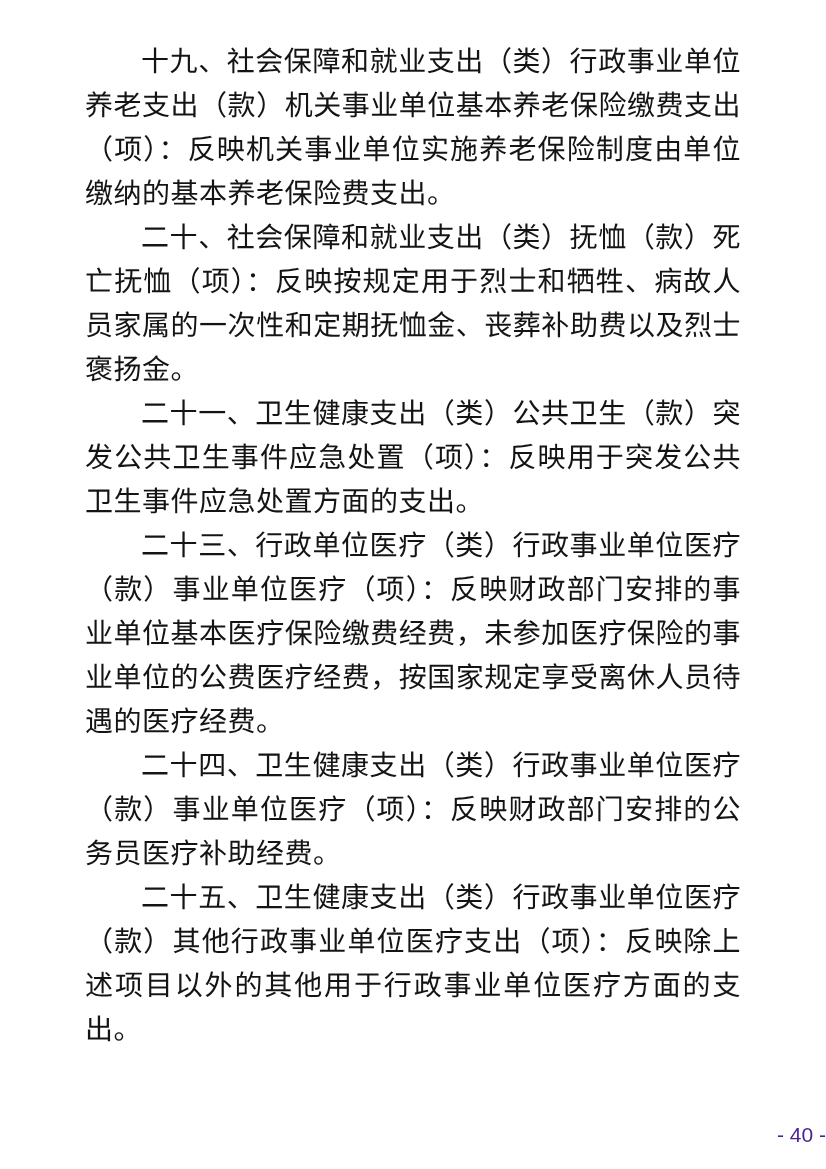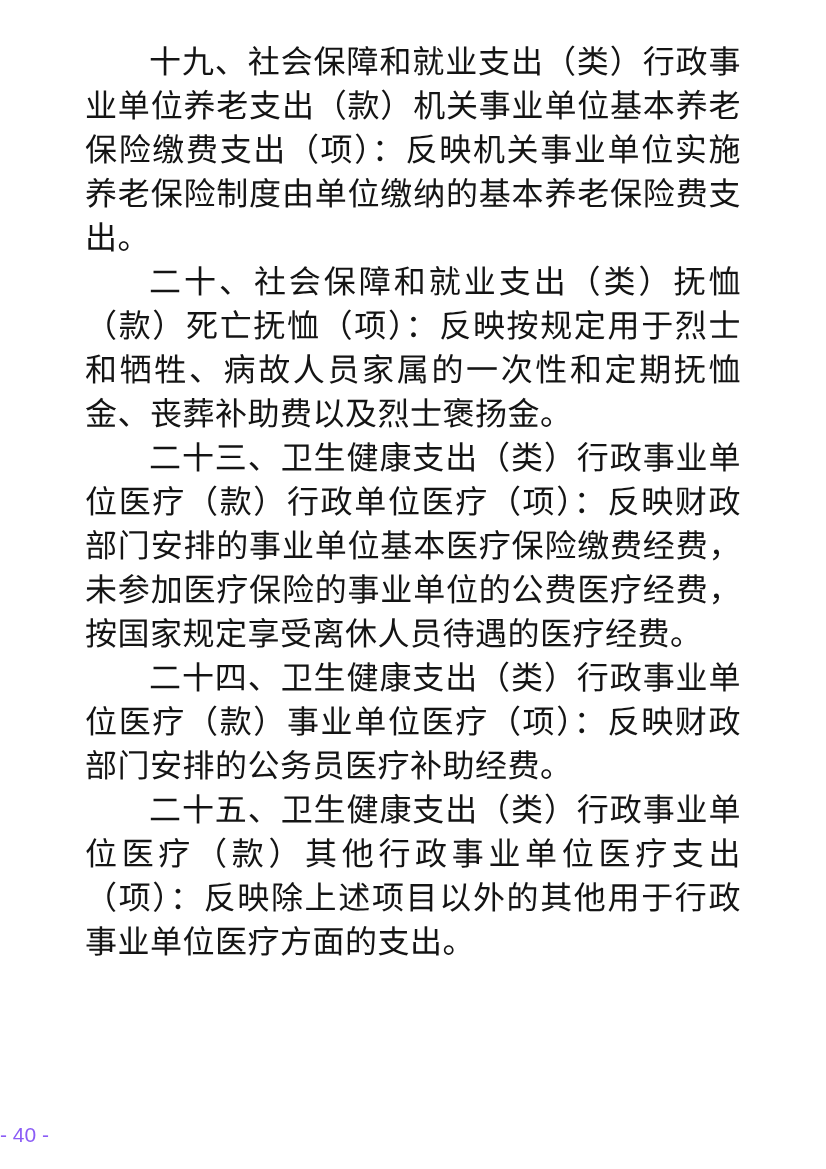--- a/index.html
+++ b/index.html
@@ -18,45 +18,46 @@
     box-sizing: border-box;
   }
   .content {
     position: absolute;
     top: 40px;
     left: 85px;
     width: 656px;
   }
   .content p {
     margin: 0;
-    font-size: 32px;
+    font-size: 28px;
     line-height: 44px;
     text-indent: 2em;
     text-align: justify;
     text-justify: inter-ideograph;
     letter-spacing: 0.5px;
     word-break: break-all;
   }
   .footer {
     position: absolute;
     left: 0;
     width: 100%;
     bottom: 22px;
-    text-align: left;
+    text-align: right;
     font-size: 21px;
-    color: #8b5cf6;
+    color: #4c1d95;
     font-family: "Liberation Sans", "DejaVu Sans", sans-serif;
   }
 </style>
 </head>
 <body>
 
 <div class="page">
   <div class="content">
     <p>十九、社会保障和就业支出（类）行政事业单位养老支出（款）机关事业单位基本养老保险缴费支出（项）：反映机关事业单位实施养老保险制度由单位缴纳的基本养老保险费支出。</p>
     <p>二十、社会保障和就业支出（类）抚恤（款）死亡抚恤（项）：反映按规定用于烈士和牺牲、病故人员家属的一次性和定期抚恤金、丧葬补助费以及烈士褒扬金。</p>
-    <p>二十三、卫生健康支出（类）行政事业单位医疗（款）行政单位医疗（项）：反映财政部门安排的事业单位基本医疗保险缴费经费，未参加医疗保险的事业单位的公费医疗经费，按国家规定享受离休人员待遇的医疗经费。</p>
+    <p>二十一、卫生健康支出（类）公共卫生（款）突发公共卫生事件应急处置（项）：反映用于突发公共卫生事件应急处置方面的支出。</p>
+    <p>二十三、行政单位医疗（类）行政事业单位医疗（款）事业单位医疗（项）：反映财政部门安排的事业单位基本医疗保险缴费经费，未参加医疗保险的事业单位的公费医疗经费，按国家规定享受离休人员待遇的医疗经费。</p>
     <p>二十四、卫生健康支出（类）行政事业单位医疗（款）事业单位医疗（项）：反映财政部门安排的公务员医疗补助经费。</p>
     <p>二十五、卫生健康支出（类）行政事业单位医疗（款）其他行政事业单位医疗支出（项）：反映除上述项目以外的其他用于行政事业单位医疗方面的支出。</p>
 
   </div>
   <div class="footer">- 40 -</div>
 </div>
 
 </body></html>

